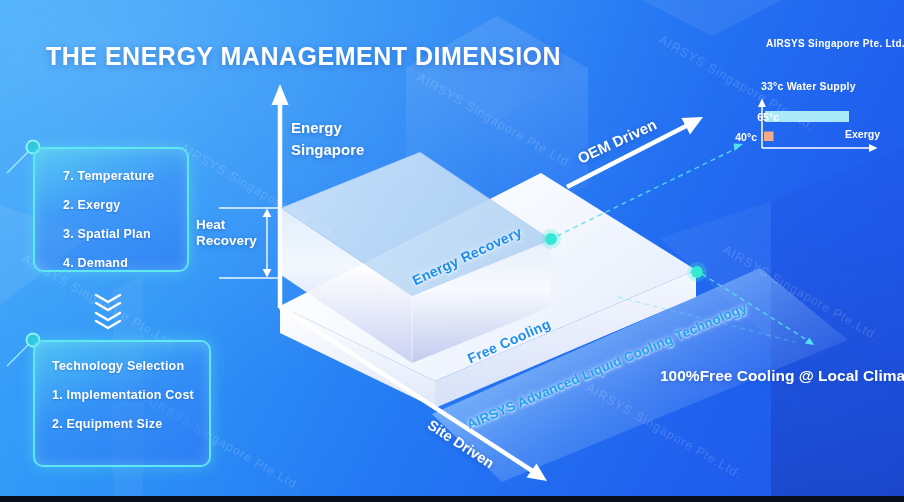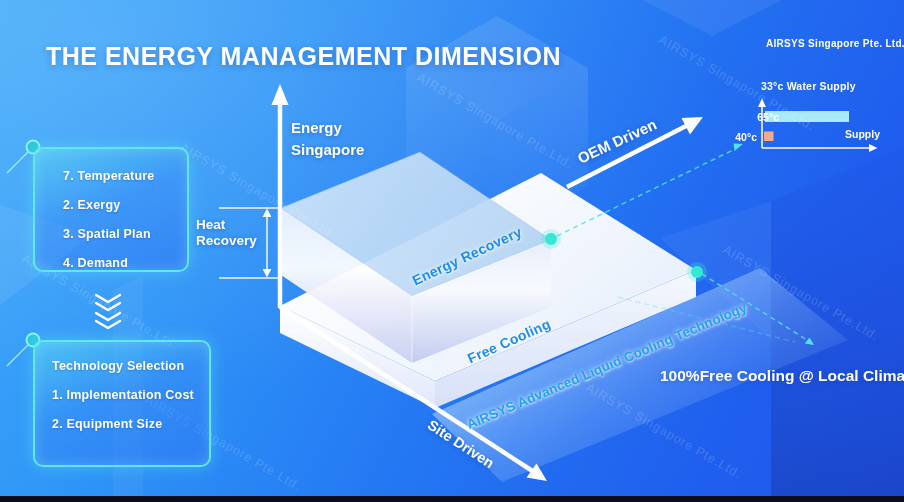--- a/index.html
+++ b/index.html
@@ -218,21 +218,21 @@
   <div class="lbl axis-label site">Site Driven</div>
 
   <div class="lbl blue-label energy-recovery">Energy Recovery</div>
   <div class="lbl blue-label free-cooling">Free Cooling</div>
   <div class="lbl band-text">AIRSYS Advanced Liquid Cooling Technology</div>
   <div class="lbl claim">100%Free Cooling @ Local Climate</div>
 
   <div class="lbl mc mc-title">33°c Water Supply</div>
   <div class="lbl mc mc-y1">65°c</div>
   <div class="lbl mc mc-y2">40°c</div>
-  <div class="lbl mc mc-x">Supply</div>
+  <div class="lbl mc mc-x">Exergy</div>
 
   <div class="glass box1">
     <div class="rows">
       <div class="row">7. Temperature</div>
       <div class="row">2. Exergy</div>
       <div class="row">3. Spatial Plan</div>
       <div class="row">4. Demand</div>
     </div>
   </div>
   <div class="glass box2">

